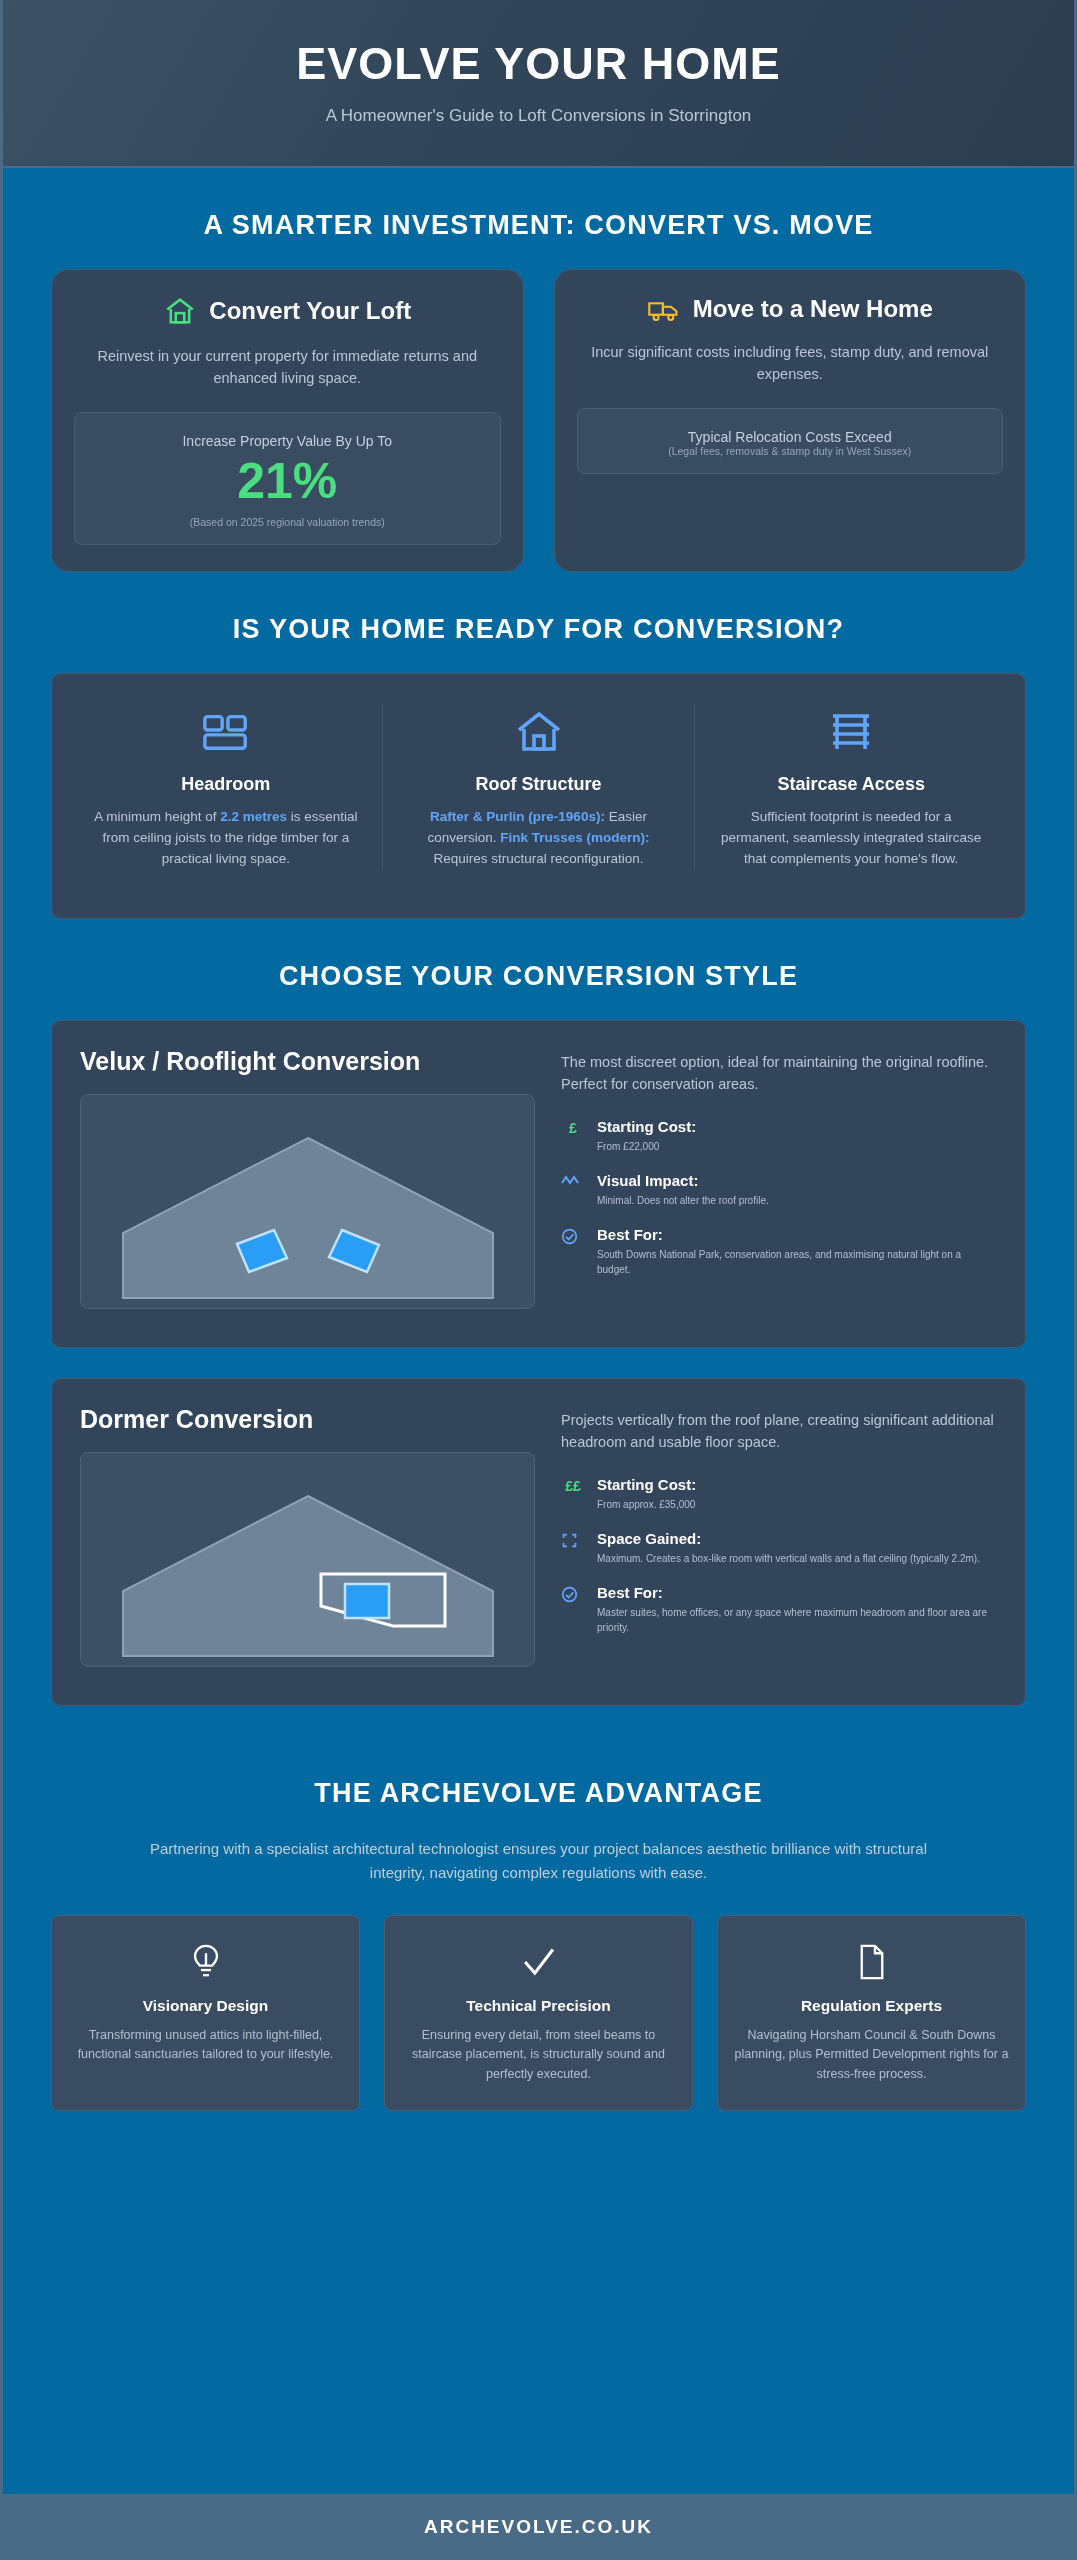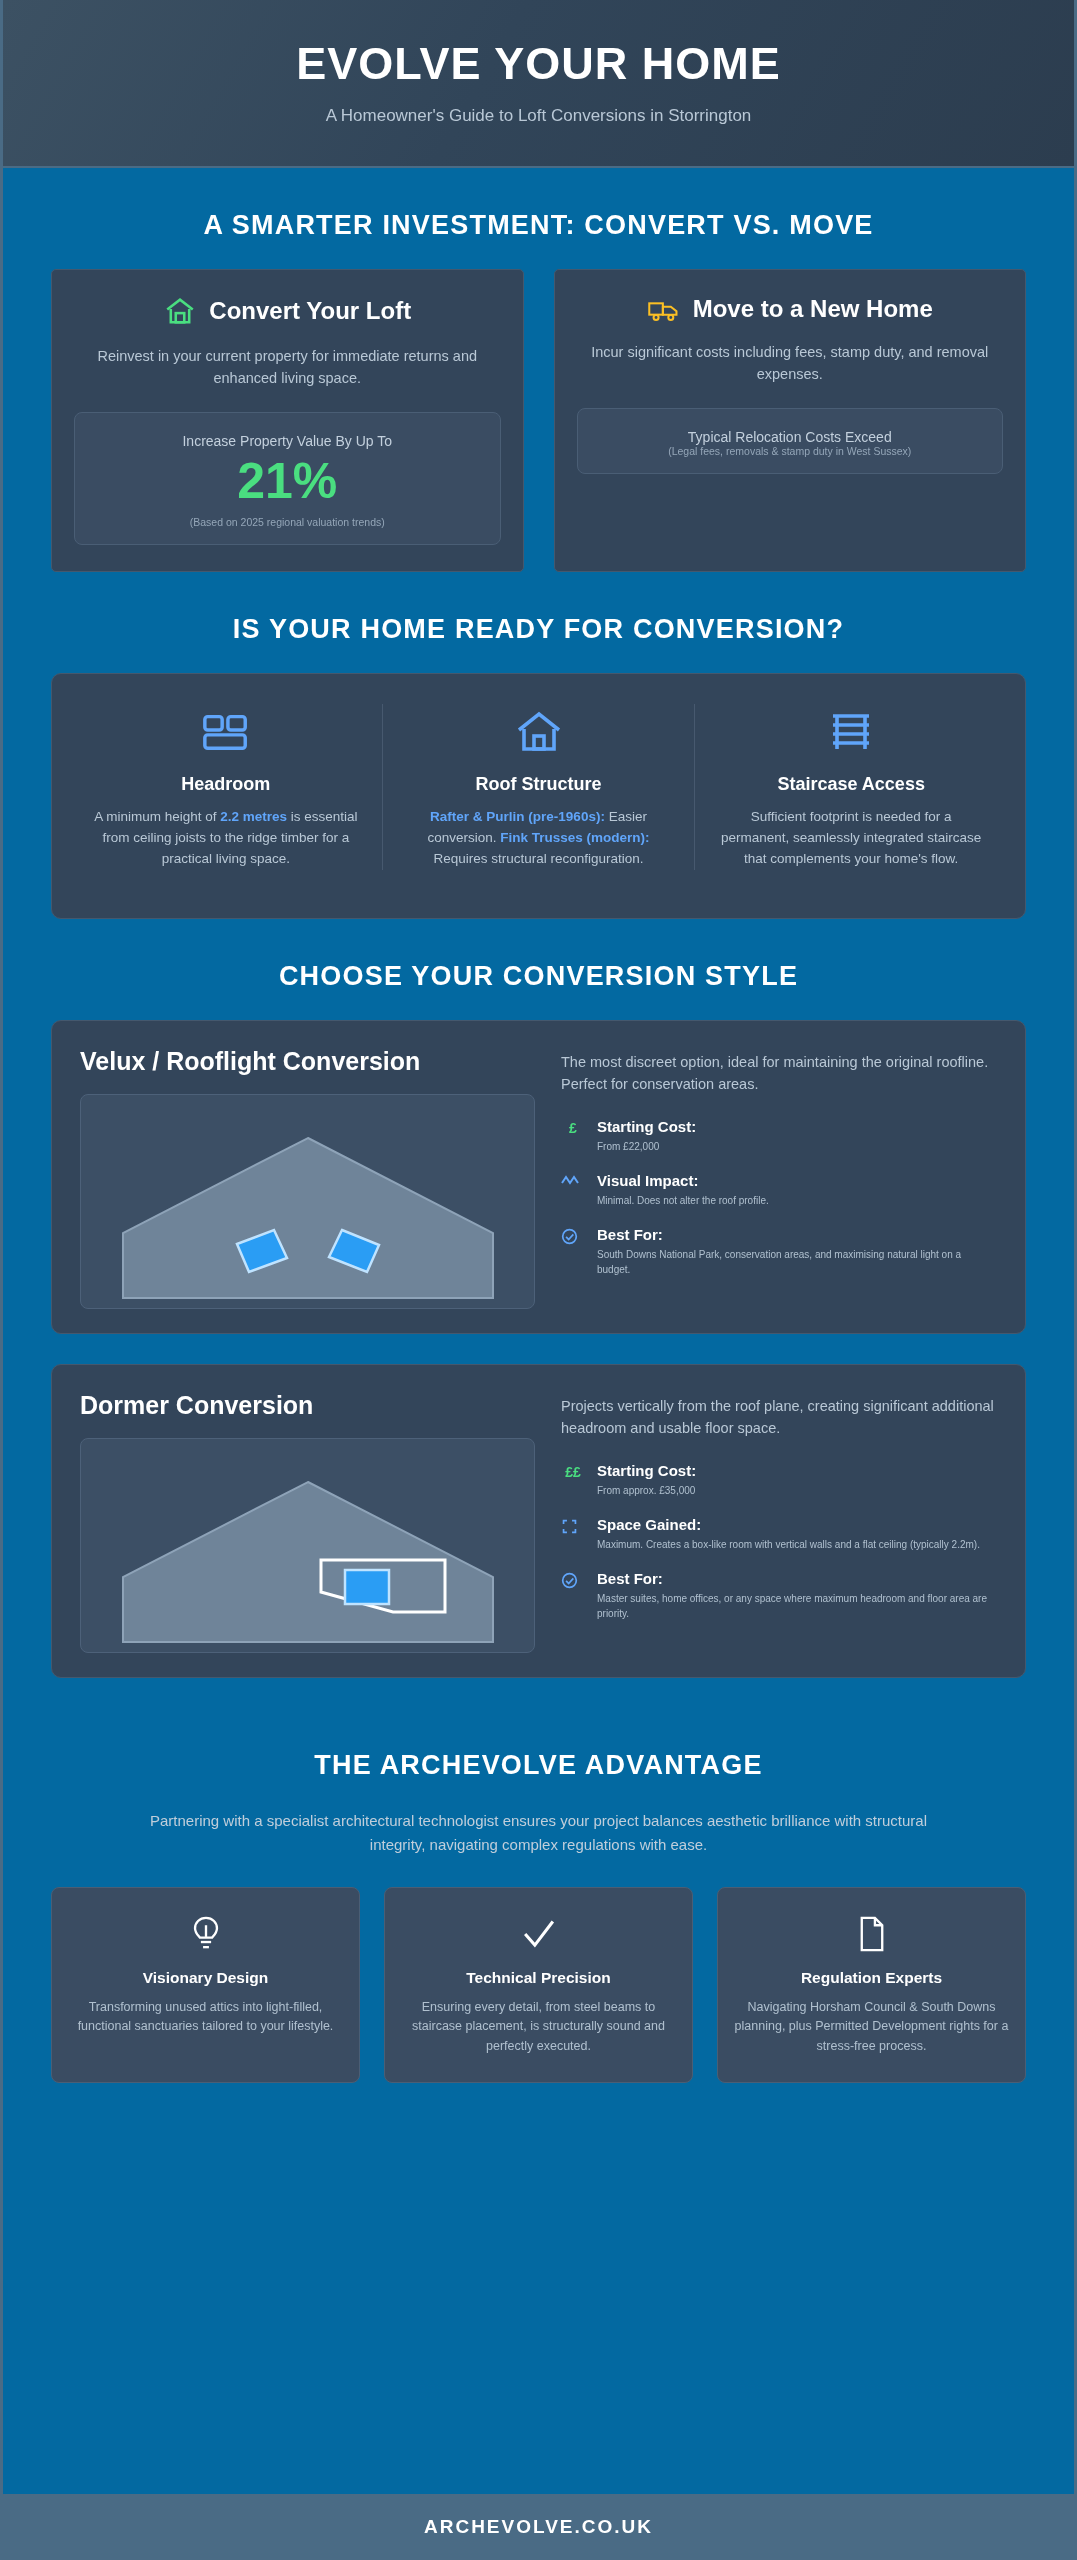--- a/index.html
+++ b/index.html
@@ -51,21 +51,21 @@
     color: #ffffff;
     margin: 42px 0 28px;
   }
 
   
   .compare { display: flex; gap: 30px; }
   .card {
     flex: 1;
     background: #33455a;
     border: 1px solid #44586e;
-    border-radius: 5px;
+    border-radius: 18px;
     padding: 24px 22px 26px;
   }
   .card-head {
     display: flex;
     align-items: center;
     justify-content: center;
     gap: 12px;
     font-size: 24px;
     font-weight: bold;
     color: #ffffff;
@@ -113,21 +113,21 @@
     margin: 14px 0 12px;
   }
   .ready-p { font-size: 13.5px; line-height: 1.55; color: #b9c8d6; }
   .ready-p b { color: #60a5fa; }
 
   
   .style-card {
     background: #33455a;
     border: 1px solid #44586e;
     border-radius: 10px;
-    padding: 26px 28px 24px;
+    padding: 26px 28px 38px;
     display: flex;
     gap: 26px;
     margin-bottom: 30px;
   }
   .style-left { width: 455px; }
   .style-title { font-size: 25px; font-weight: bold; color: #ffffff; margin-bottom: 18px; }
   .sketch {
     background: #3c4f65;
     border: 1px solid #4d6179;
     border-radius: 8px;

